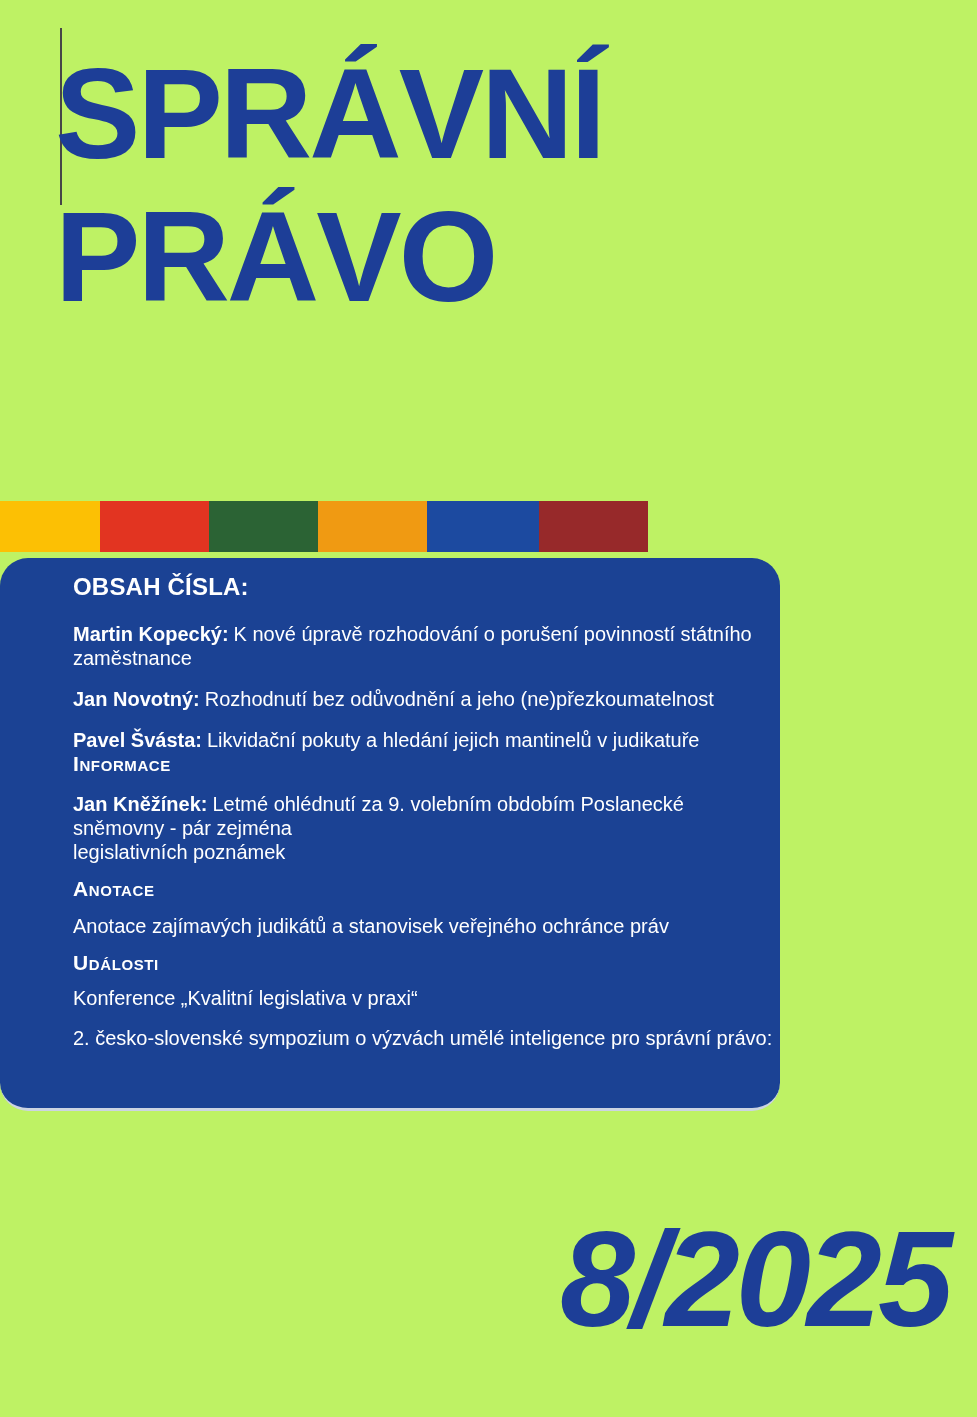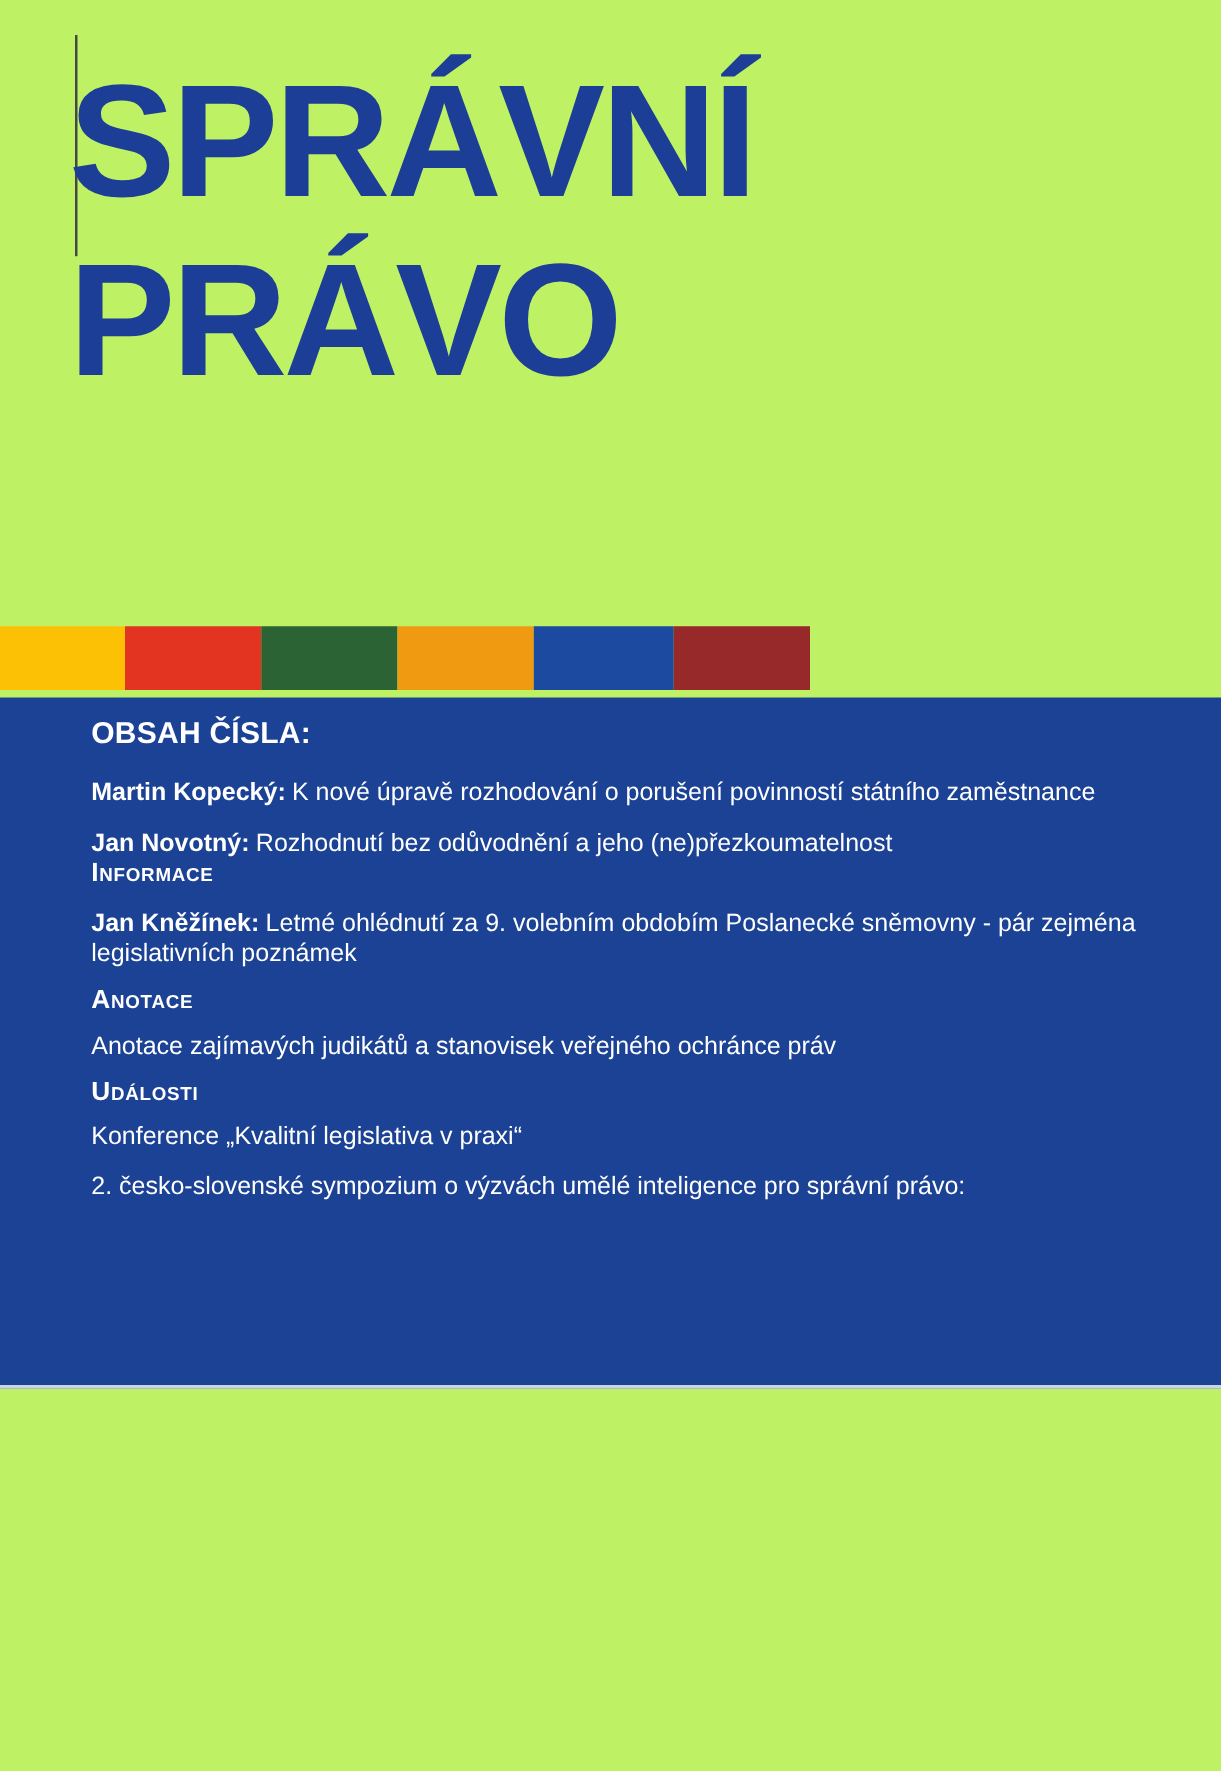--- a/index.html
+++ b/index.html
@@ -47,25 +47,26 @@
   .sw2 { width: 109px; }
   .sw3 { width: 109px; }
   .sw4 { width: 112px; }
   .sw5 { width: 109px; }
 
   
   .panel {
     position: absolute;
     left: 0;
     top: 558px;
-    width: 977px;
+    width: 780px;
     height: 553px;
     padding: 15px 0 0 73px;
     color: #ffffff;
     border-bottom: 3px solid #ccd4e2;
+    border-radius: 28px;
   }
   .panel-heading {
     font-size: 24px;
     font-weight: 700;
     line-height: 28px;
     letter-spacing: 0.2px;
   }
   .article {
     font-size: 20px;
     line-height: 24px;
@@ -124,20 +125,23 @@
   <section class="panel" style="background: rgb(27, 66, 148);">
 
     <h2 class="panel-heading">OBSAH ČÍSLA:</h2>
 
     <p class="article mt21">
       <span class="author">Martin Kopecký:</span><span>K nové úpravě rozhodování o porušení povinností státního zaměstnance</span>
     </p>
     <p class="article mt17">
       <span class="author">Jan Novotný:</span><span>Rozhodnutí bez odůvodnění a jeho (ne)přezkoumatelnost</span>
     </p>
+    <p class="article mt17">
+      <span class="author">Pavel Švásta:</span><span>Likvidační pokuty a hledání jejich mantinelů v judikatuře</span>
+    </p>
 
     <h3 class="section-label mt22">Informace</h3>
     <p class="article mt16">
       <span class="author">Jan Kněžínek:</span><span>Letmé ohlédnutí za 9. volebním obdobím Poslanecké sněmovny - pár zejména</span><br>
       <span>legislativních poznámek</span>
     </p>
 
     <h3 class="section-label mt28">Anotace</h3>
     <p class="article mt13">
       <span>Anotace zajímavých judikátů a stanovisek veřejného ochránce práv</span>
@@ -146,14 +150,15 @@
     <h3 class="section-label mt28">Události</h3>
     <p class="article mt11">
       <span>Konference „Kvalitní legislativa v praxi“</span>
     </p>
     <p class="article mt16">
       <span>2. česko-slovenské sympozium o výzvách umělé inteligence pro správní právo:</span><br>
     </p>
 
   </section>
 
+  <div class="issue" style="color: rgb(29, 62, 151);">8/2025</div>
 
 </div>
 
 </body></html>

